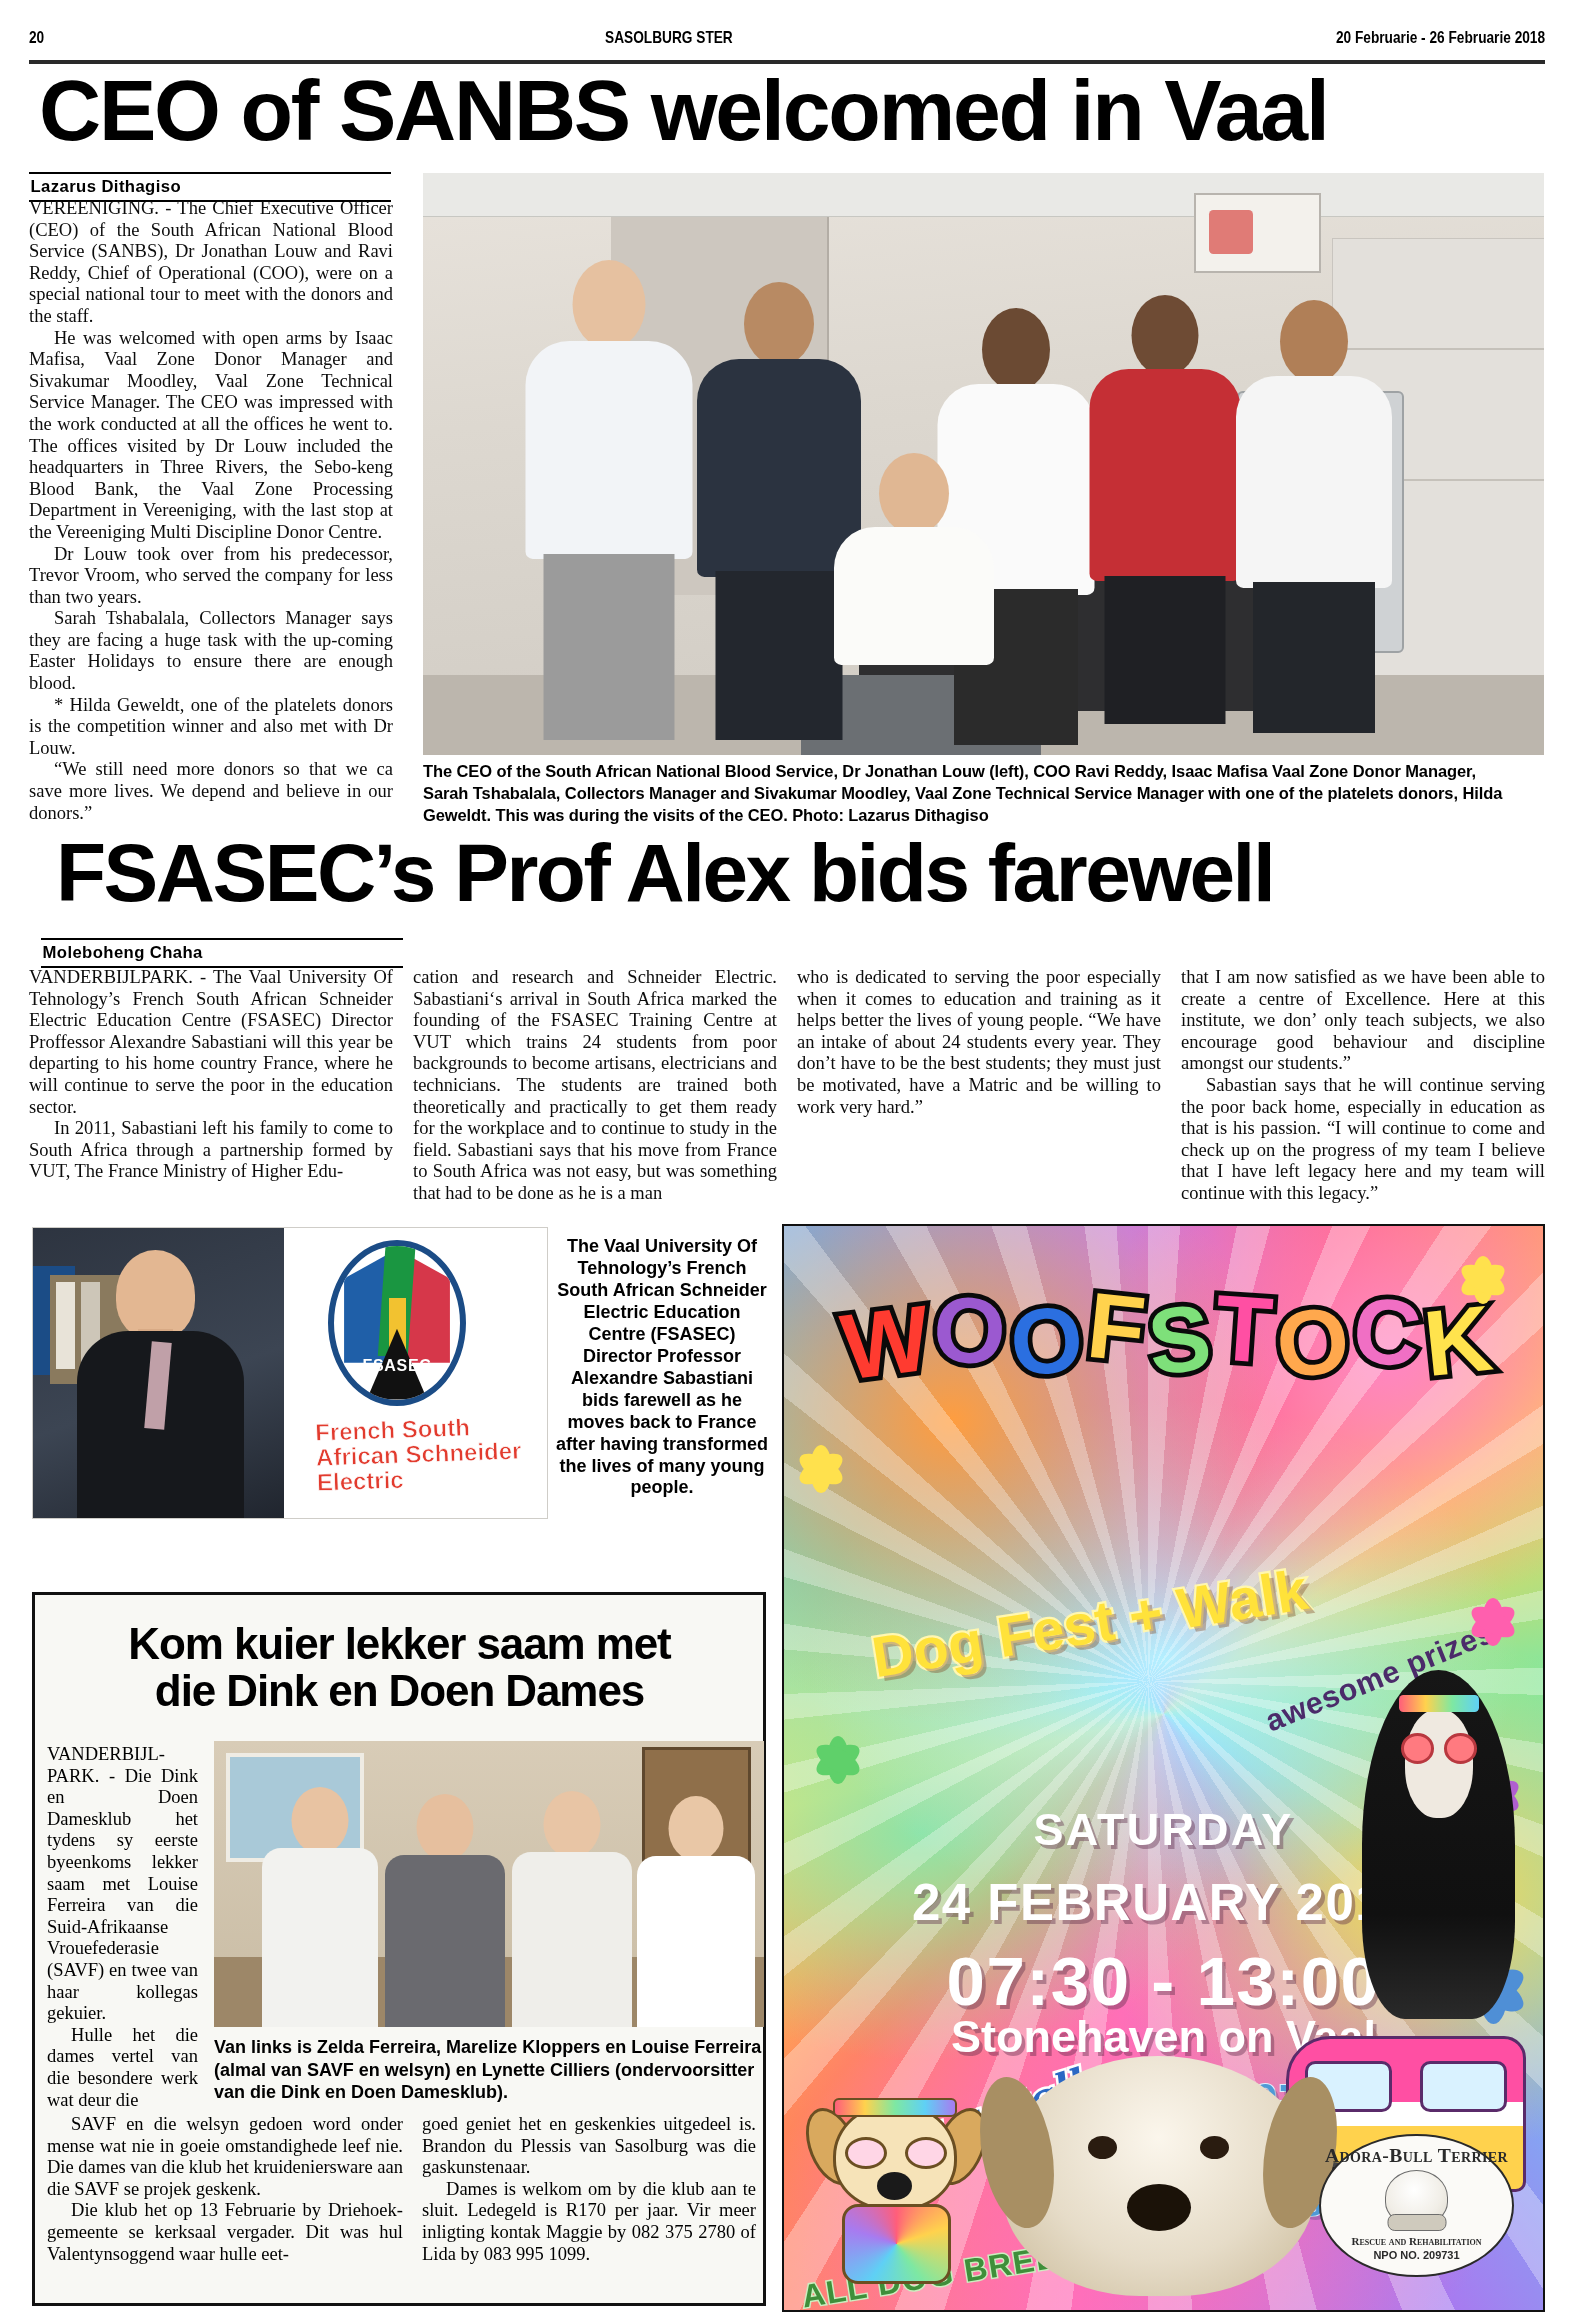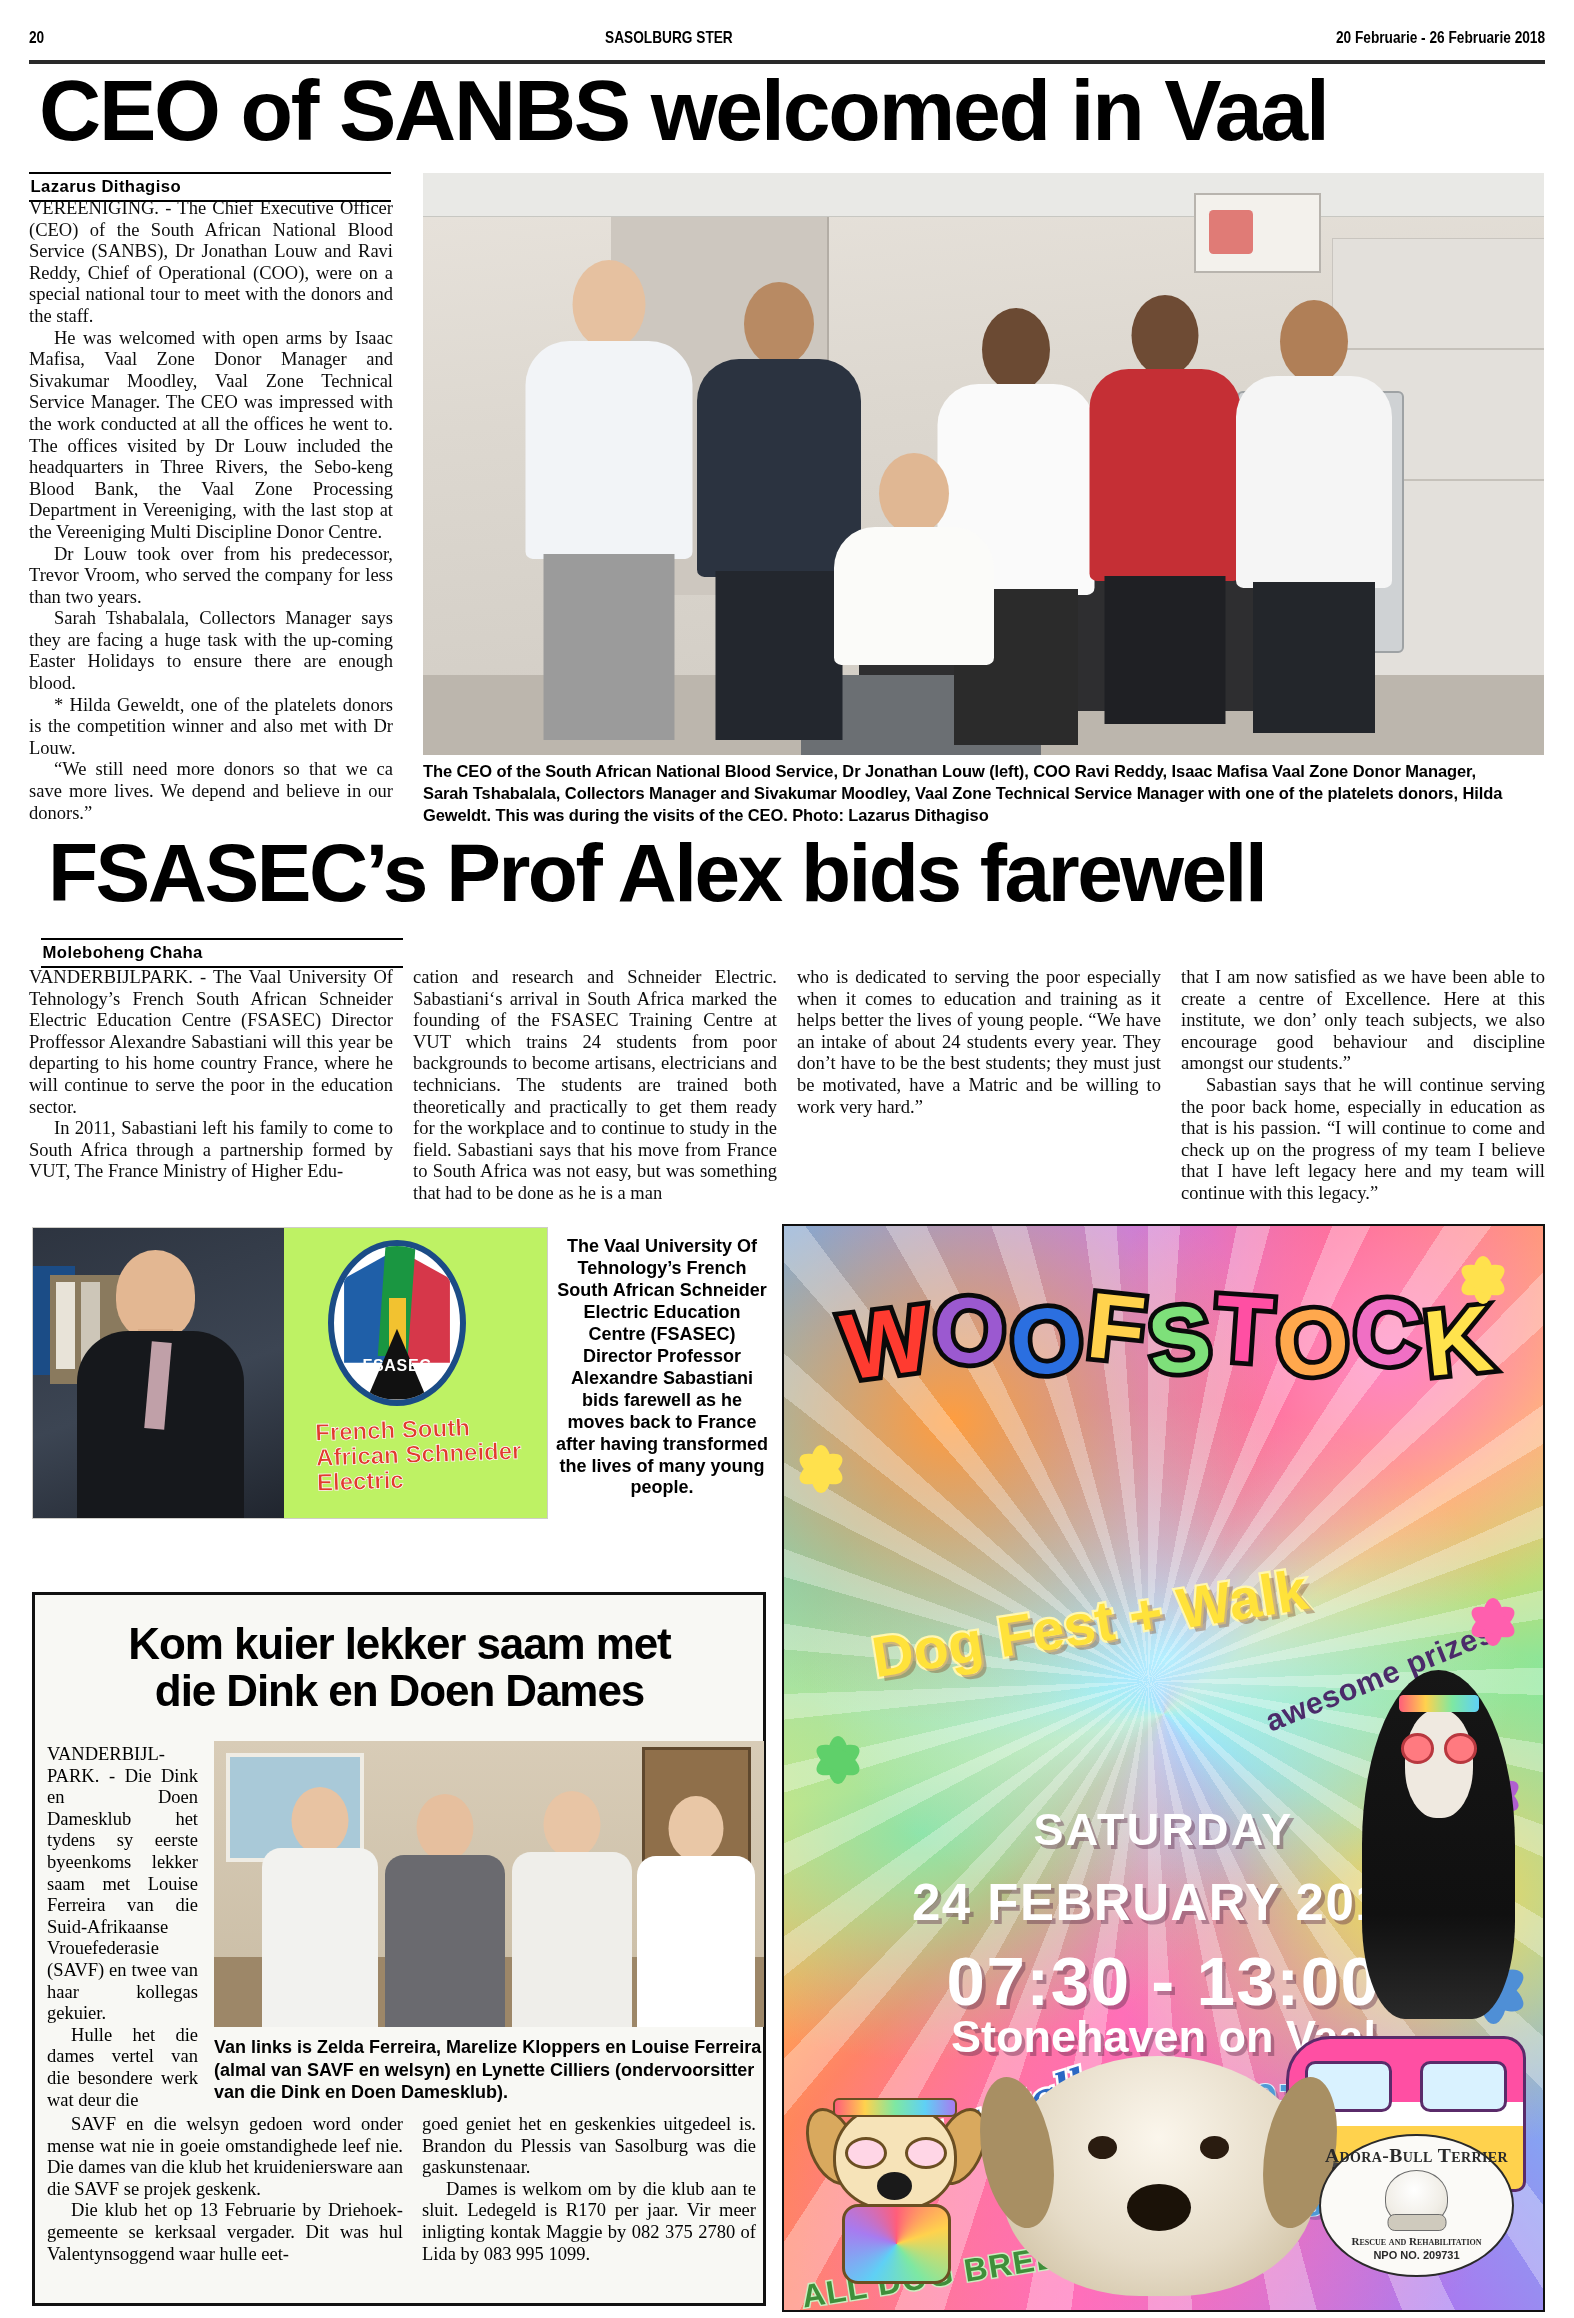--- a/index.html
+++ b/index.html
@@ -39,21 +39,21 @@
     white-space:nowrap;
     color:#000;
   }
   #headline-1 {
     left:39px; top:67px; width:1498px;
     font-size:86px;
     letter-spacing:-2.2px;
     transform:scaleX(1.0);
   }
   #headline-2 {
-    left:48px; top:832px; width:1469px;
+    left:56px; top:832px; width:1469px;
     font-size:82px;
     letter-spacing:-2.5px;
   }
 
   
   .byline {
     position:absolute;
     font-family:"Liberation Sans", sans-serif;
     font-weight:bold; font-size:16.7px;
     padding:2.9px 0 3.6px 1.5px;
@@ -133,21 +133,21 @@
     position:absolute; left:32px; top:1227px; width:516px; height:292px;
     overflow:hidden; background:#efeeea;
     border:0.7px solid #cfcdc8;
   }
   .p2-bgL { position:absolute; left:0; top:0; width:251px; height:100%;
             background:linear-gradient(160deg,#2d3440 0%,#3c4553 55%,#20252e 100%); }
   .p2-shelf { position:absolute; left:17.4px; top:47px; width:81px; height:109px; background:#8a7a5e; }
   .p2-shelf:before{content:"";position:absolute;left:5.8px;top:7.3px;width:19px;height:87px;background:#e8e3d8;}
   .p2-shelf:after{content:"";position:absolute;left:30.5px;top:7.3px;width:19px;height:87px;background:#cdc6b8;}
   .p2-pic{position:absolute;left:0;top:38px;width:42px;height:109px;background:#1b4c86;}
-  .p2-banner { position:absolute; left:251px; top:0; width:265px; height:100%; background:#bef264; }
+  .p2-banner { position:absolute; left:251px; top:0; width:265px; height:100%; background:#ffffff; }
   .p2-logoring {
     position:absolute; left:44px; top:11.6px; width:138px; height:166px;
     border-radius:50%; border:6.5px solid #1b4c86; background:#fff;
     overflow:hidden;
   }
   .p2-logoring .l-g { position:absolute; left:38%; top:-6%; width:24%; height:78%; background:#1a9641; transform:skewX(-4deg); }
   .p2-logoring .l-b { position:absolute; left:8%; top:6%; width:34%; height:70%; background:#1f5fa8; clip-path:polygon(0 22%,100% 0,100% 100%,0 100%); }
   .p2-logoring .l-r { position:absolute; right:8%; top:6%; width:34%; height:70%; background:#d6374a; clip-path:polygon(0 0,100% 22%,100% 100%,0 100%); }
   .p2-logoring .l-y { position:absolute; left:44%; top:34%; width:13%; height:42%; background:#f2c230; }
   .p2-logoring .l-k { position:absolute; left:26%; bottom:0; width:48%; height:46%; background:#111; clip-path:polygon(50% 0,100% 100%,0 100%); }

